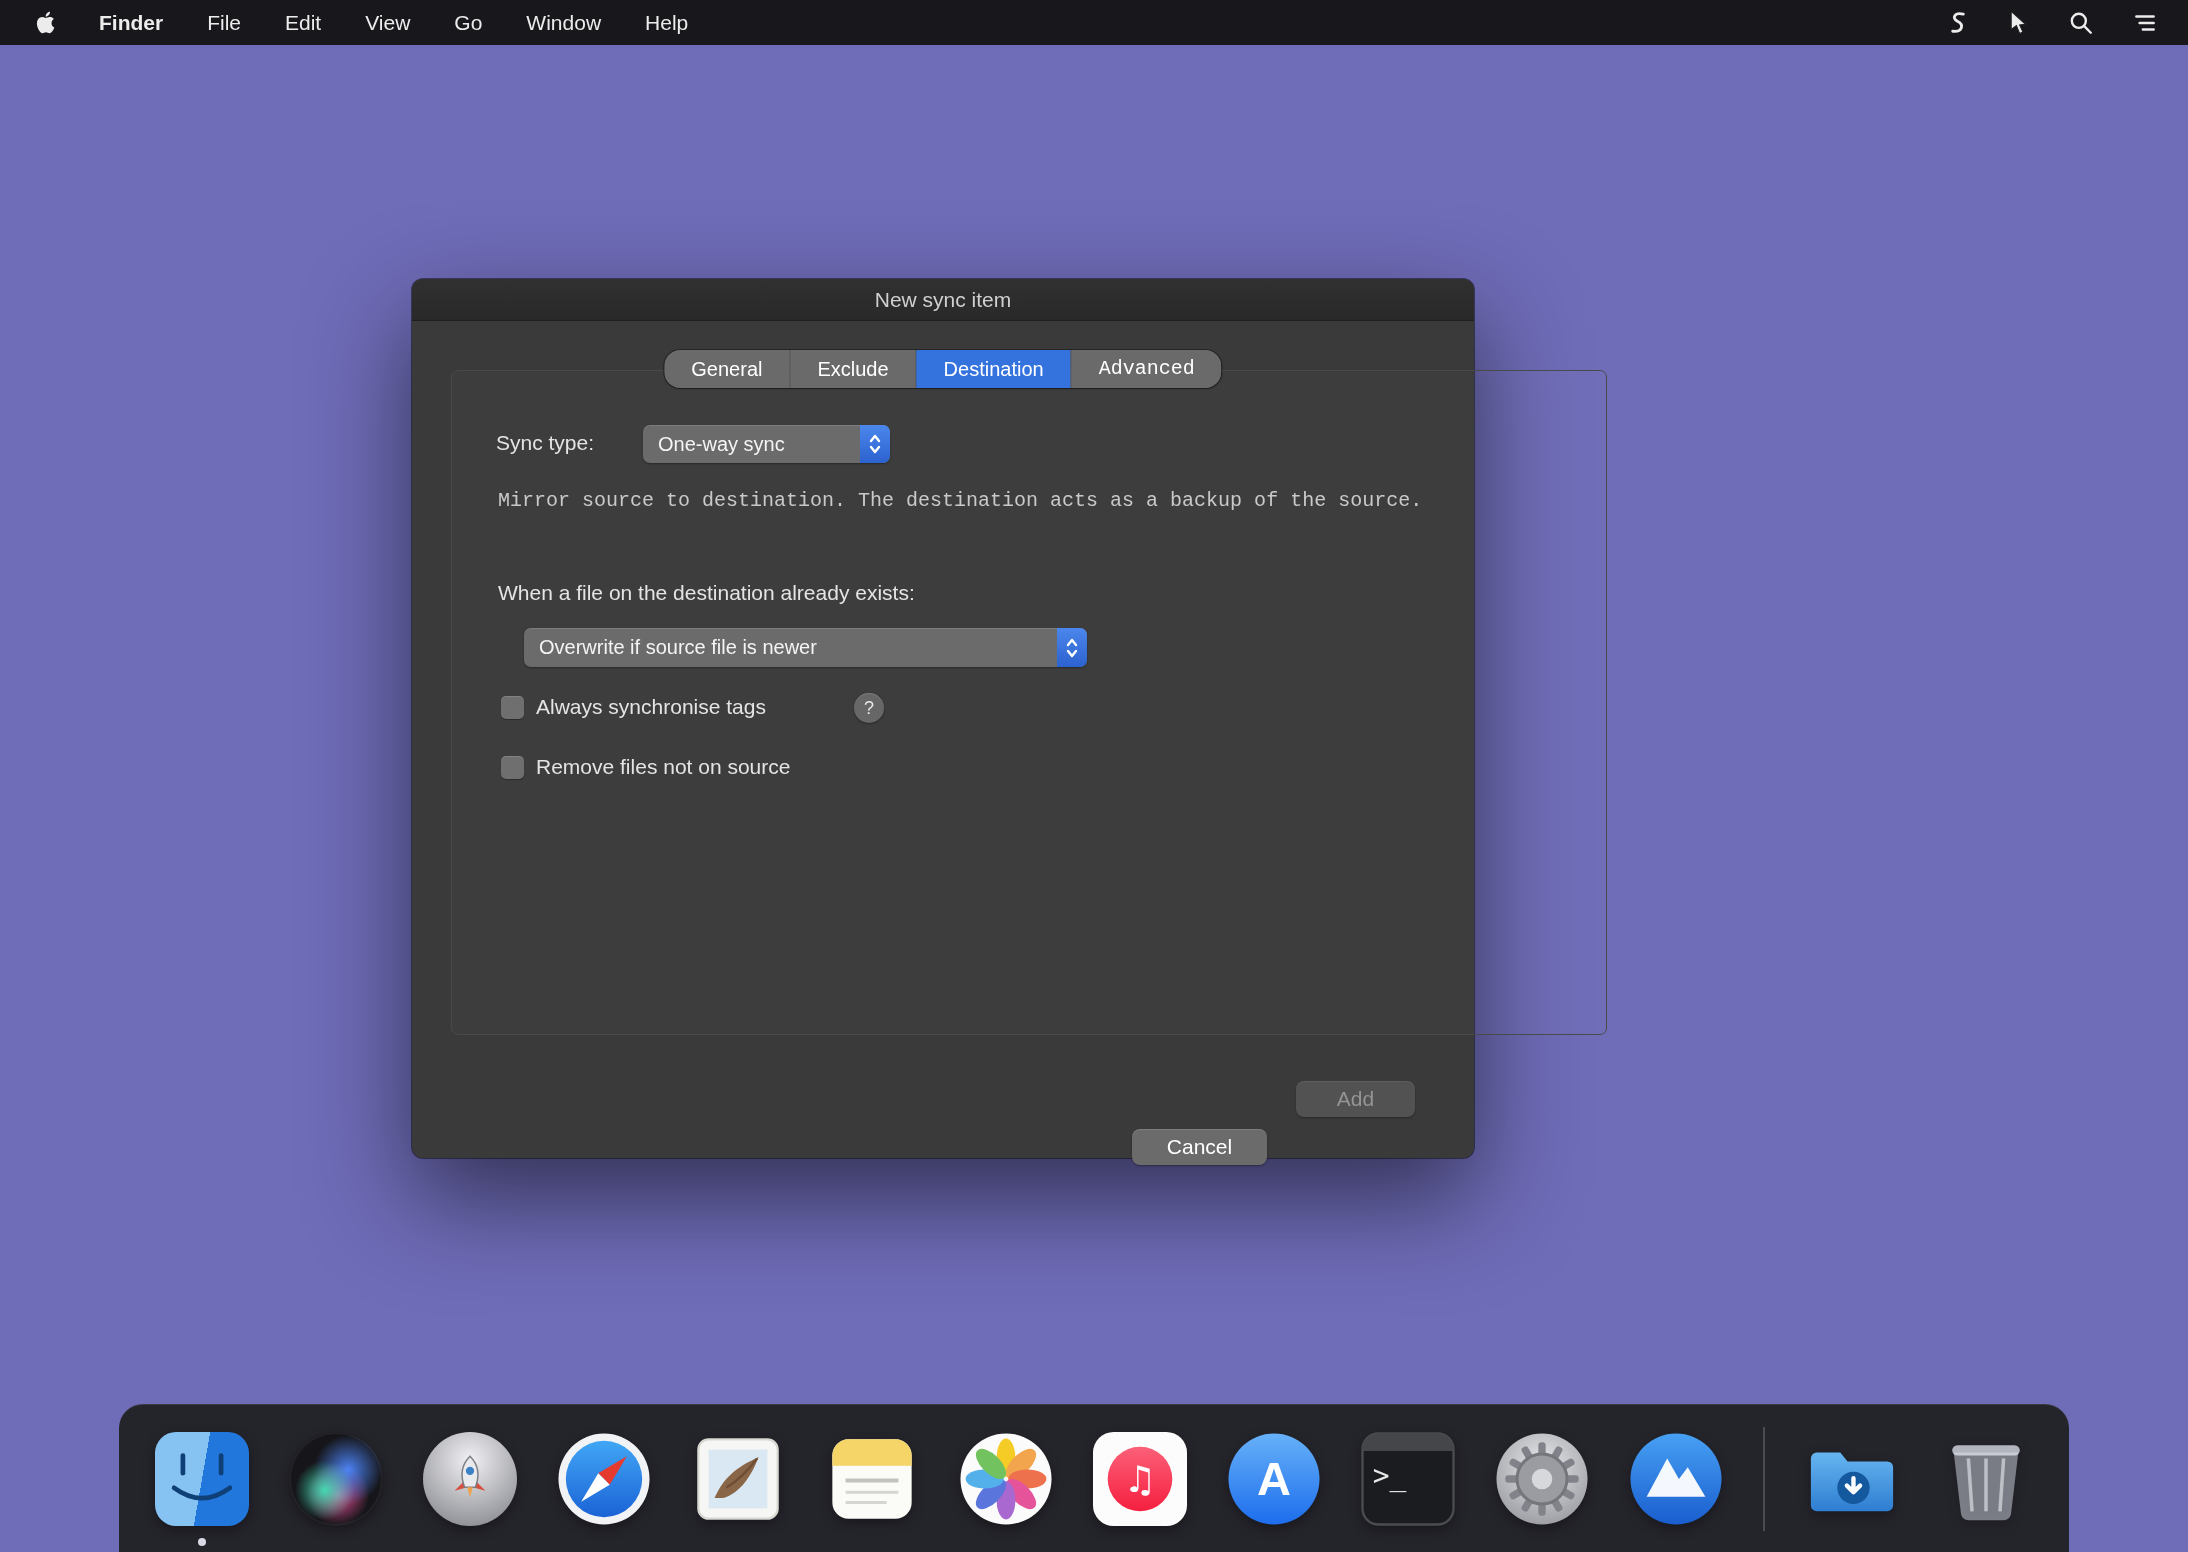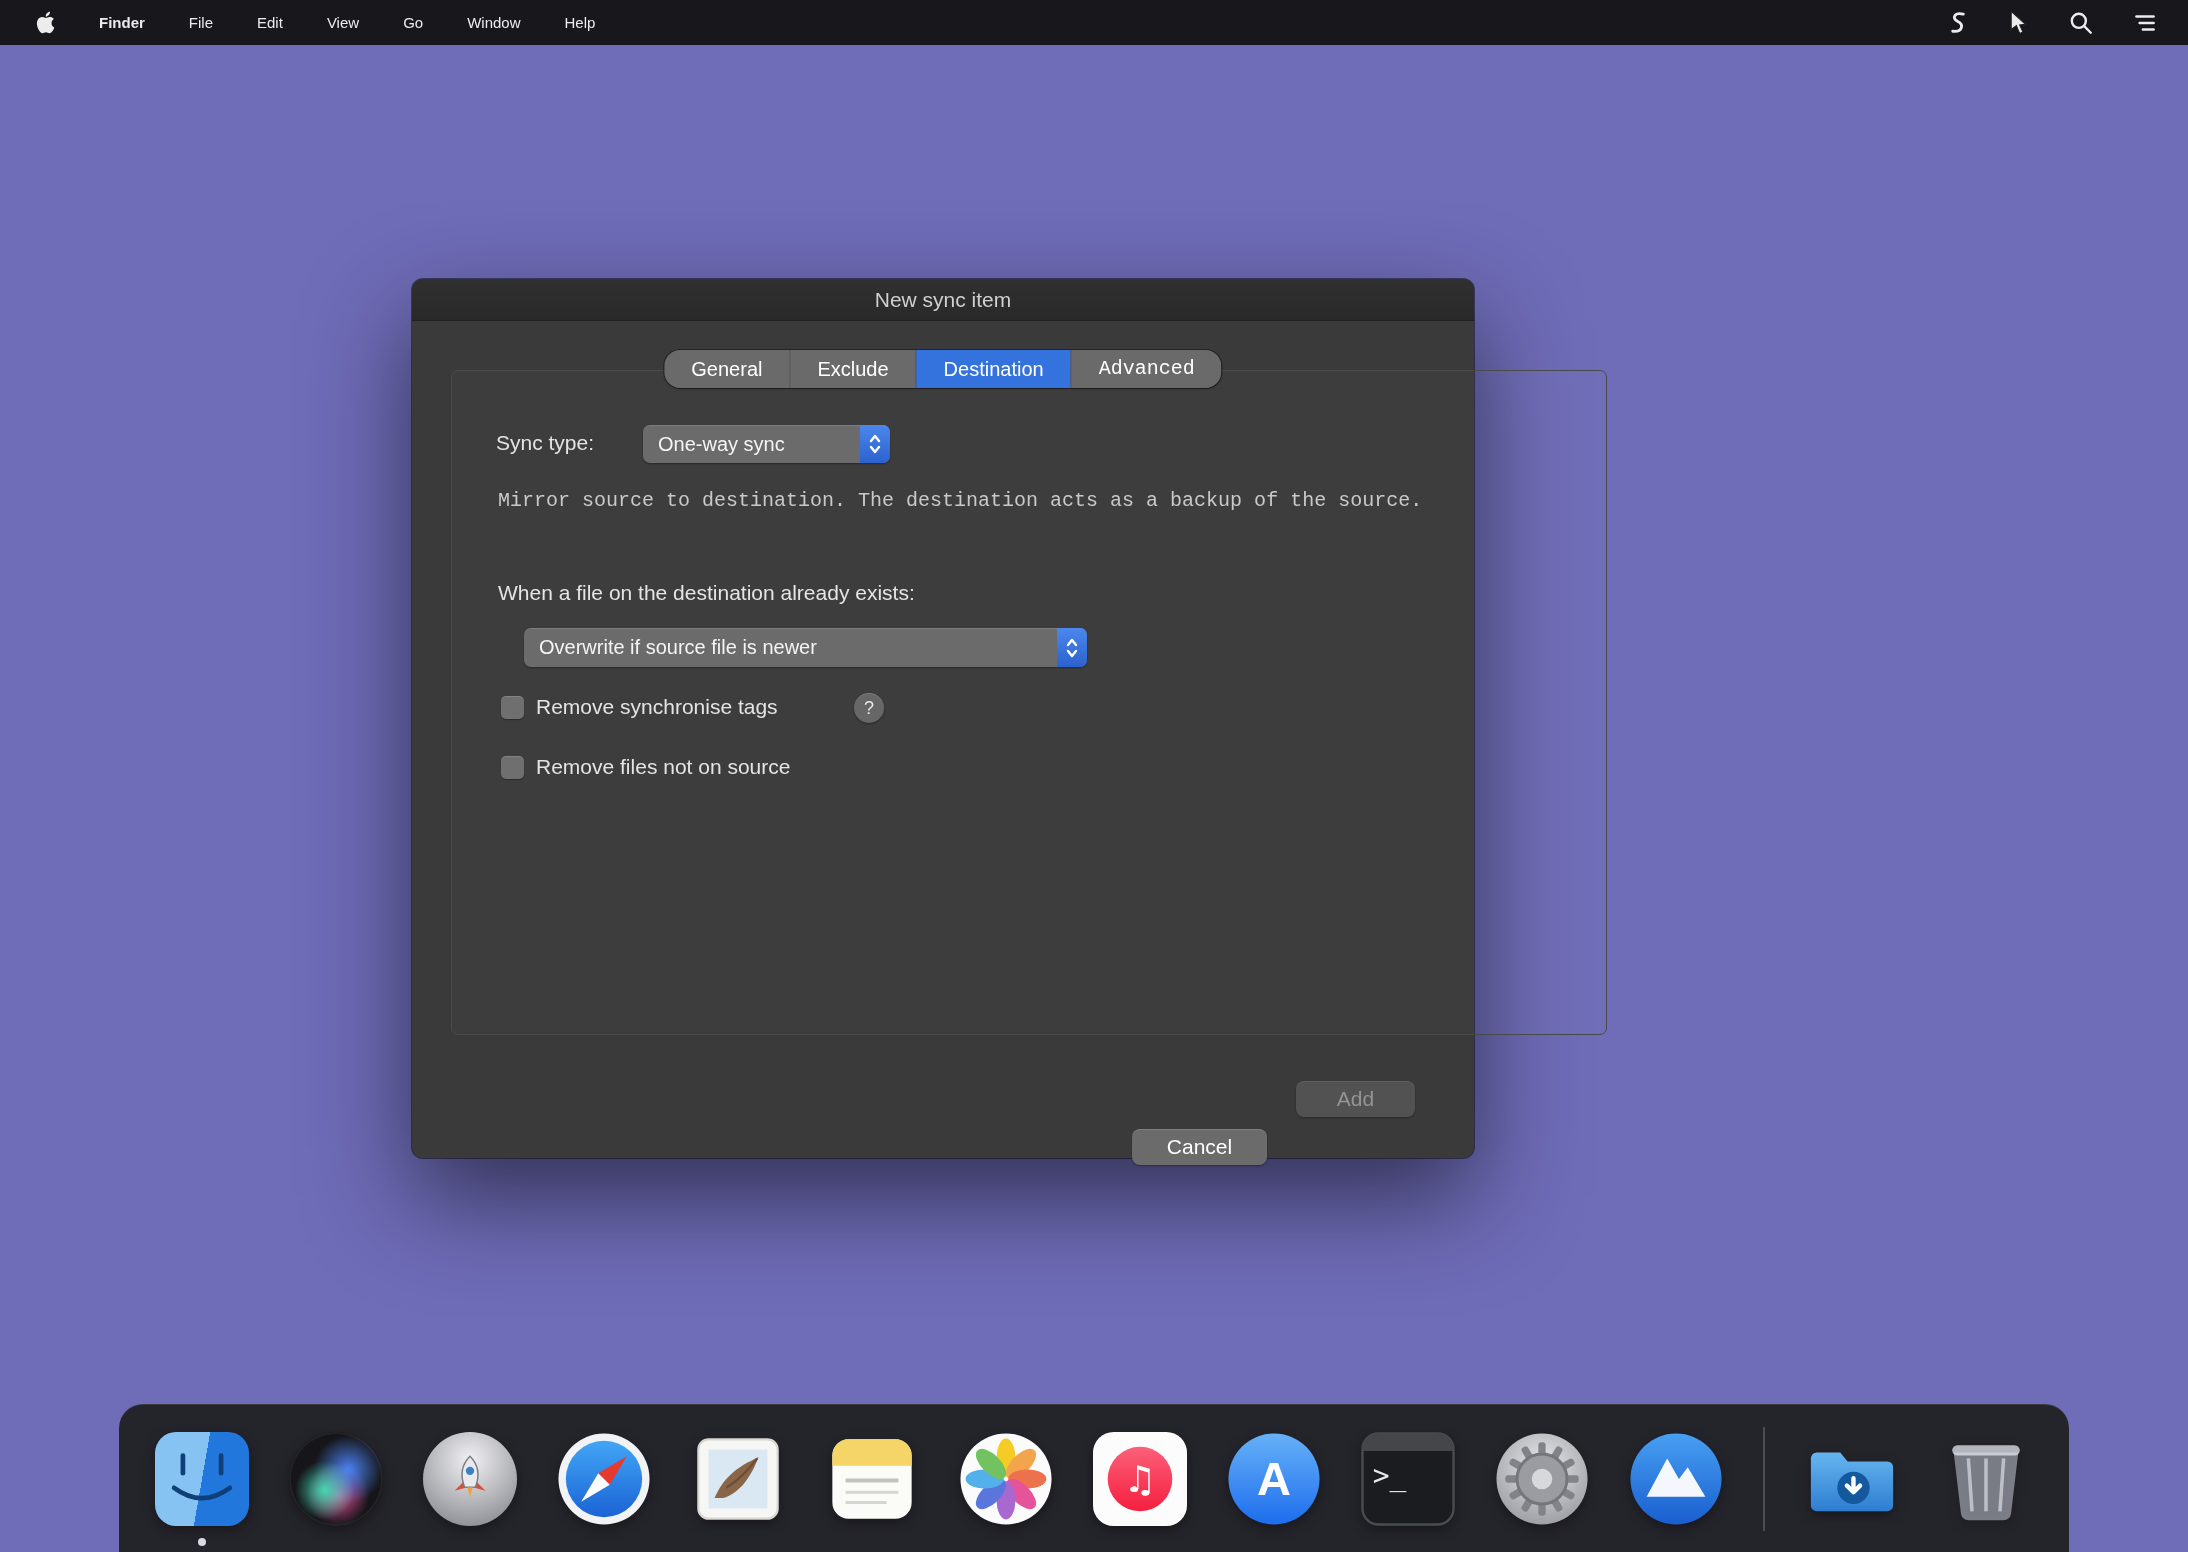--- a/index.html
+++ b/index.html
@@ -2,21 +2,21 @@
 <html><head>
 <meta charset="utf-8">
 <style>
   * { margin:0; padding:0; box-sizing:border-box; }
   html,body { width:2188px; height:1552px; overflow:hidden; }
   body { font-family:"Liberation Sans", sans-serif; }
   #screen { position:relative; width:2188px; height:1552px; background:#6f6cb8; overflow:hidden; }
 
   
   #menubar { position:absolute; top:0; left:0; right:0; height:45px; background:rgba(21,21,23,0.97);
-             display:flex; align-items:center; padding:0 30px 0 36px; color:#ececec; font-size:15px; z-index:50; }
+             display:flex; align-items:center; padding:0 30px 0 36px; color:#ececec; font-size:21px; z-index:50; }
   .mb-left { display:flex; align-items:center; gap:44px; }
   .mb-apple { display:flex; align-items:center; }
   .mb-app { font-weight:bold; }
   .mb-item { white-space:nowrap; }
   .mb-right { margin-left:auto; display:flex; align-items:center; gap:38px; }
   .mb-ic { display:flex; align-items:center; }
 
   
   #dialog { position:absolute; left:412px; top:279px; width:1062px; height:879px; background:#3a3a3a;
             border-radius:11px; box-shadow:0 40px 100px rgba(0,0,0,0.55), 0 0 0 1px rgba(0,0,0,0.45); z-index:10; }
@@ -163,21 +163,21 @@
         <span class="pop-label">Overwrite if source file is newer</span>
         <span class="pop-cap">
           <svg width="16" height="28" viewBox="0 0 16 28" fill="none" stroke="#fff" stroke-width="2.4" stroke-linecap="round" stroke-linejoin="round">
             <path d="M4 11 L8 6 L12 11"></path>
               <path d="M4 17 L8 22 L12 17"></path>
           </svg>
         </span>
       </div>
 
       <div class="checkbox" style="left:49px; top:325px;"></div>
-      <span class="lbl" style="left:84px; top:324px;">Remove synchronise tags</span>
+      <span class="lbl" style="left:84px; top:324px;">Always synchronise tags</span>
       <div class="help-btn" style="left:402px; top:322px;">
         <span>?</span>
       </div>
 
       <div class="checkbox" style="left:49px; top:385px;"></div>
       <span class="lbl" style="left:84px; top:384px;">Remove files not on source</span>
     </div>
 
     <div class="btn" id="btn-cancel">Cancel</div>
     <div class="btn" id="btn-add">Add</div>

